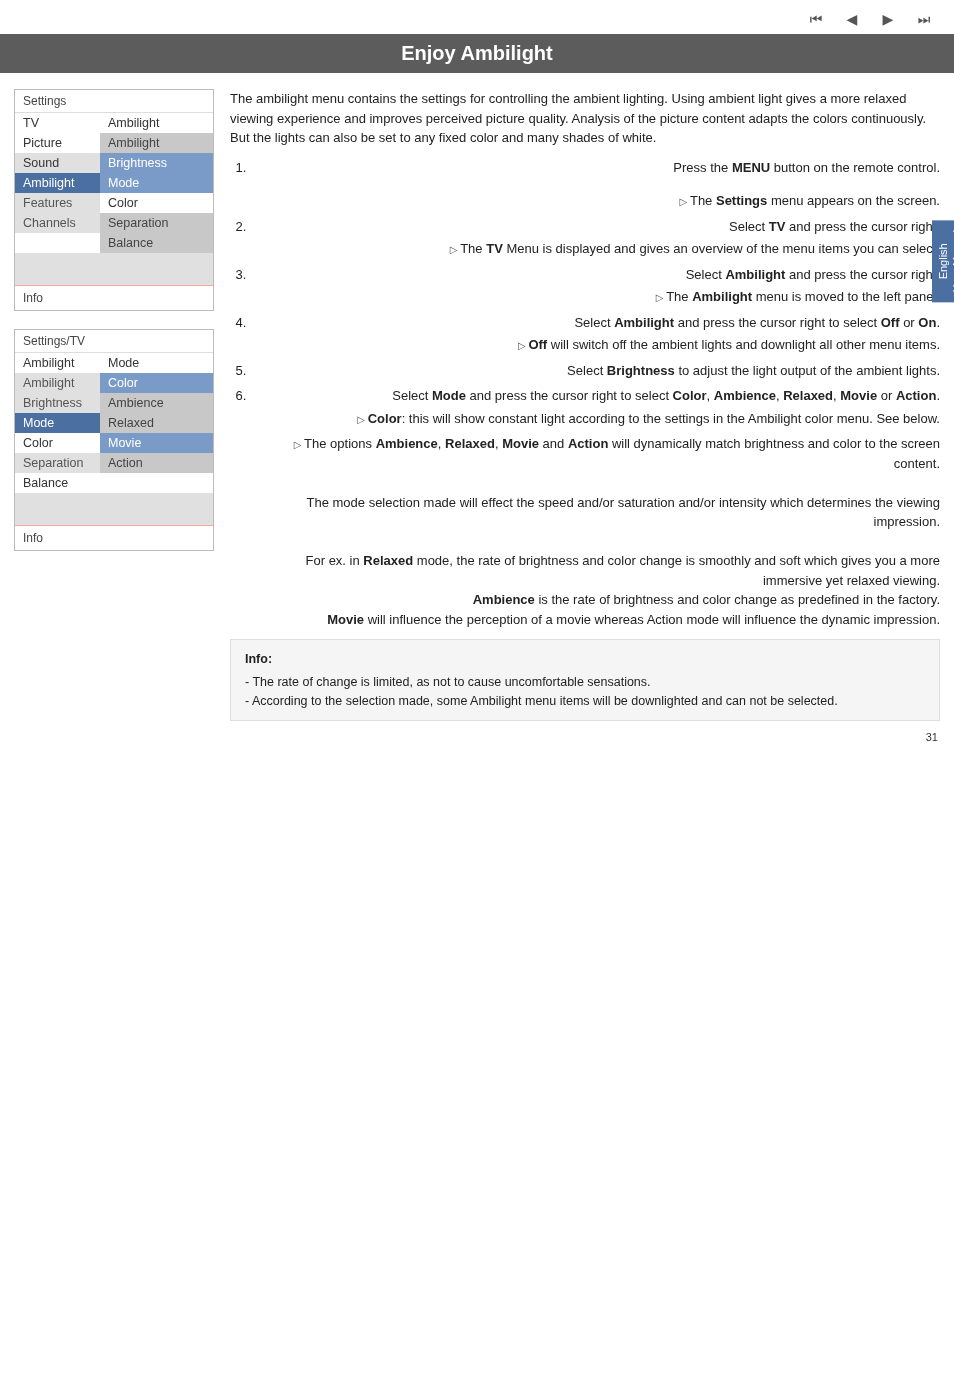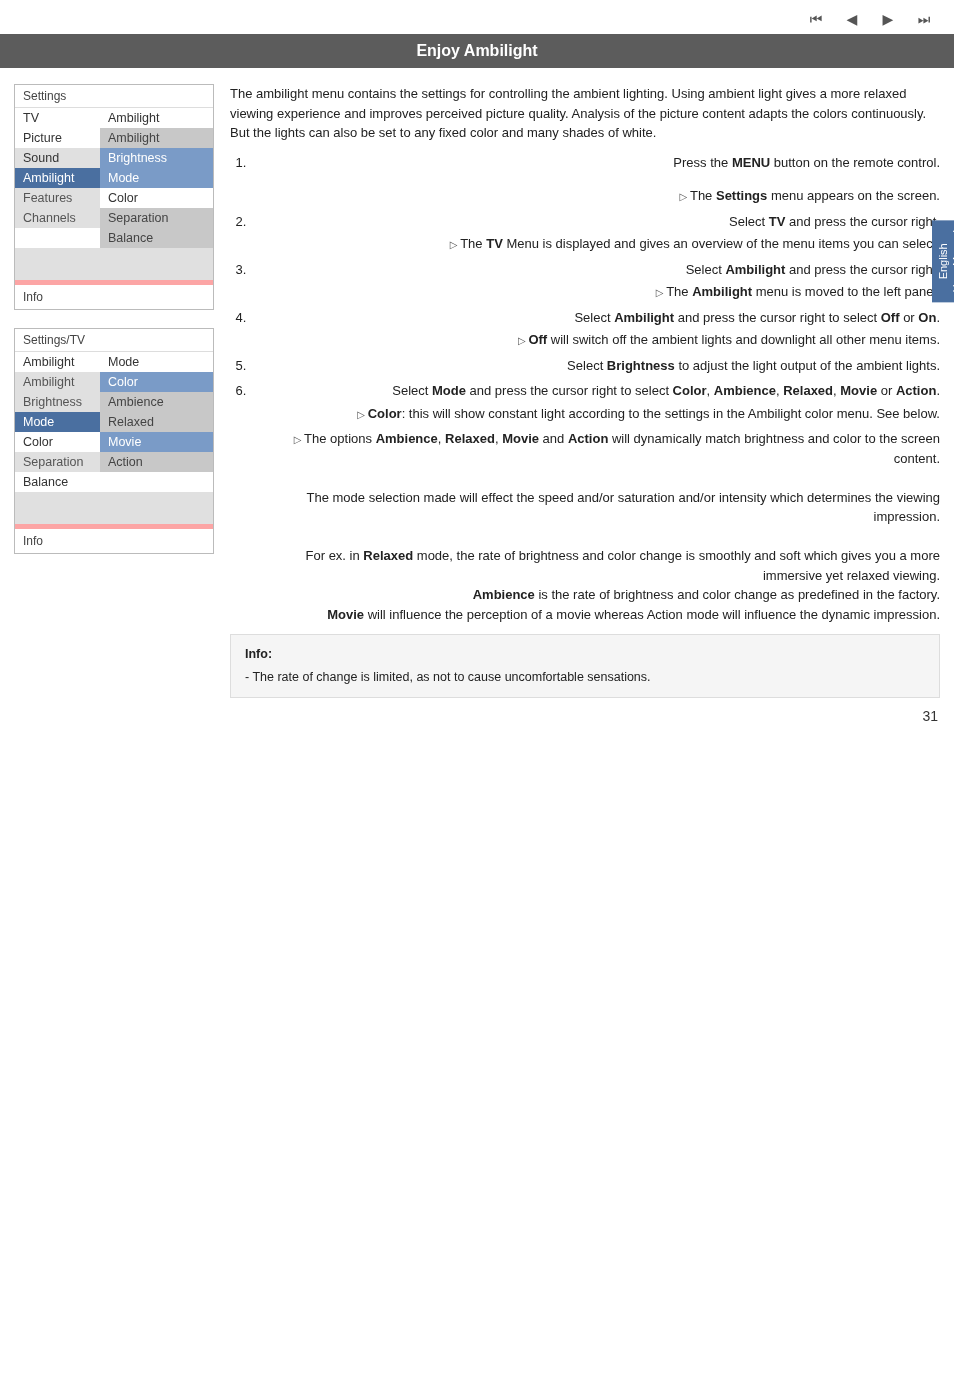--- a/index.html
+++ b/index.html
@@ -31,21 +31,21 @@
       color: #555;
       cursor: pointer;
     }
 
     
     .page-title-bar {
       background: #5c5c5c;
       color: #fff;
       text-align: center;
       padding: 8px 0;
-      font-size: 16px;
+      font-size: 20px;
       font-weight: bold;
       margin-bottom: 16px;
     }
 
     
     .main-content {
       display: flex;
       padding: 0 14px;
       gap: 16px;
     }
@@ -80,21 +80,21 @@
     }
     .menu-right {
       flex: 1;
       padding: 3px 8px;
       color: #333;
     }
     .menu-info {
       padding: 5px 8px;
       color: #444;
       font-size: 12px;
-      border-top: 5px solid #fca5a5;
+      border-top: 1px solid #fca5a5;
     }
 
     
     .right-col {
       flex: 1;
       font-size: 13px;
       line-height: 1.5;
       color: #222;
     }
     .right-col p {
@@ -148,21 +148,21 @@
       line-height: 1.3;
       display: flex;
       flex-direction: column;
       align-items: center;
     }
 
     
     .page-number {
       text-align: right;
       padding: 10px 16px;
-      font-size: 14px;
+      font-size: 11px;
       color: #333;
     }
   </style>
 </head>
 <body>
 
 <div class="top-nav">
   <div class="nav-btn">⏮</div>
   <div class="nav-btn">◀</div>
   <div class="nav-btn">▶</div>
@@ -319,20 +319,21 @@
               <strong>Movie</strong> will influence the perception of a movie whereas Action mode will influence the dynamic impression.
             </li>
           </ul>
         </li>
       </ol>
     </div>
 
     <div class="notes-box">
       <div class="notes-title">Info:</div>
       <div>- The rate of change is limited, as not to cause uncomfortable sensations.</div>
+      <div>- According to the selection made, some Ambilight menu items will be downlighted and can not be selected.</div>
     </div>
 
   </div>
 
 </div>
 
 <div class="side-tab">
   <span>English</span>
   <span>User Manual</span>
 </div>

